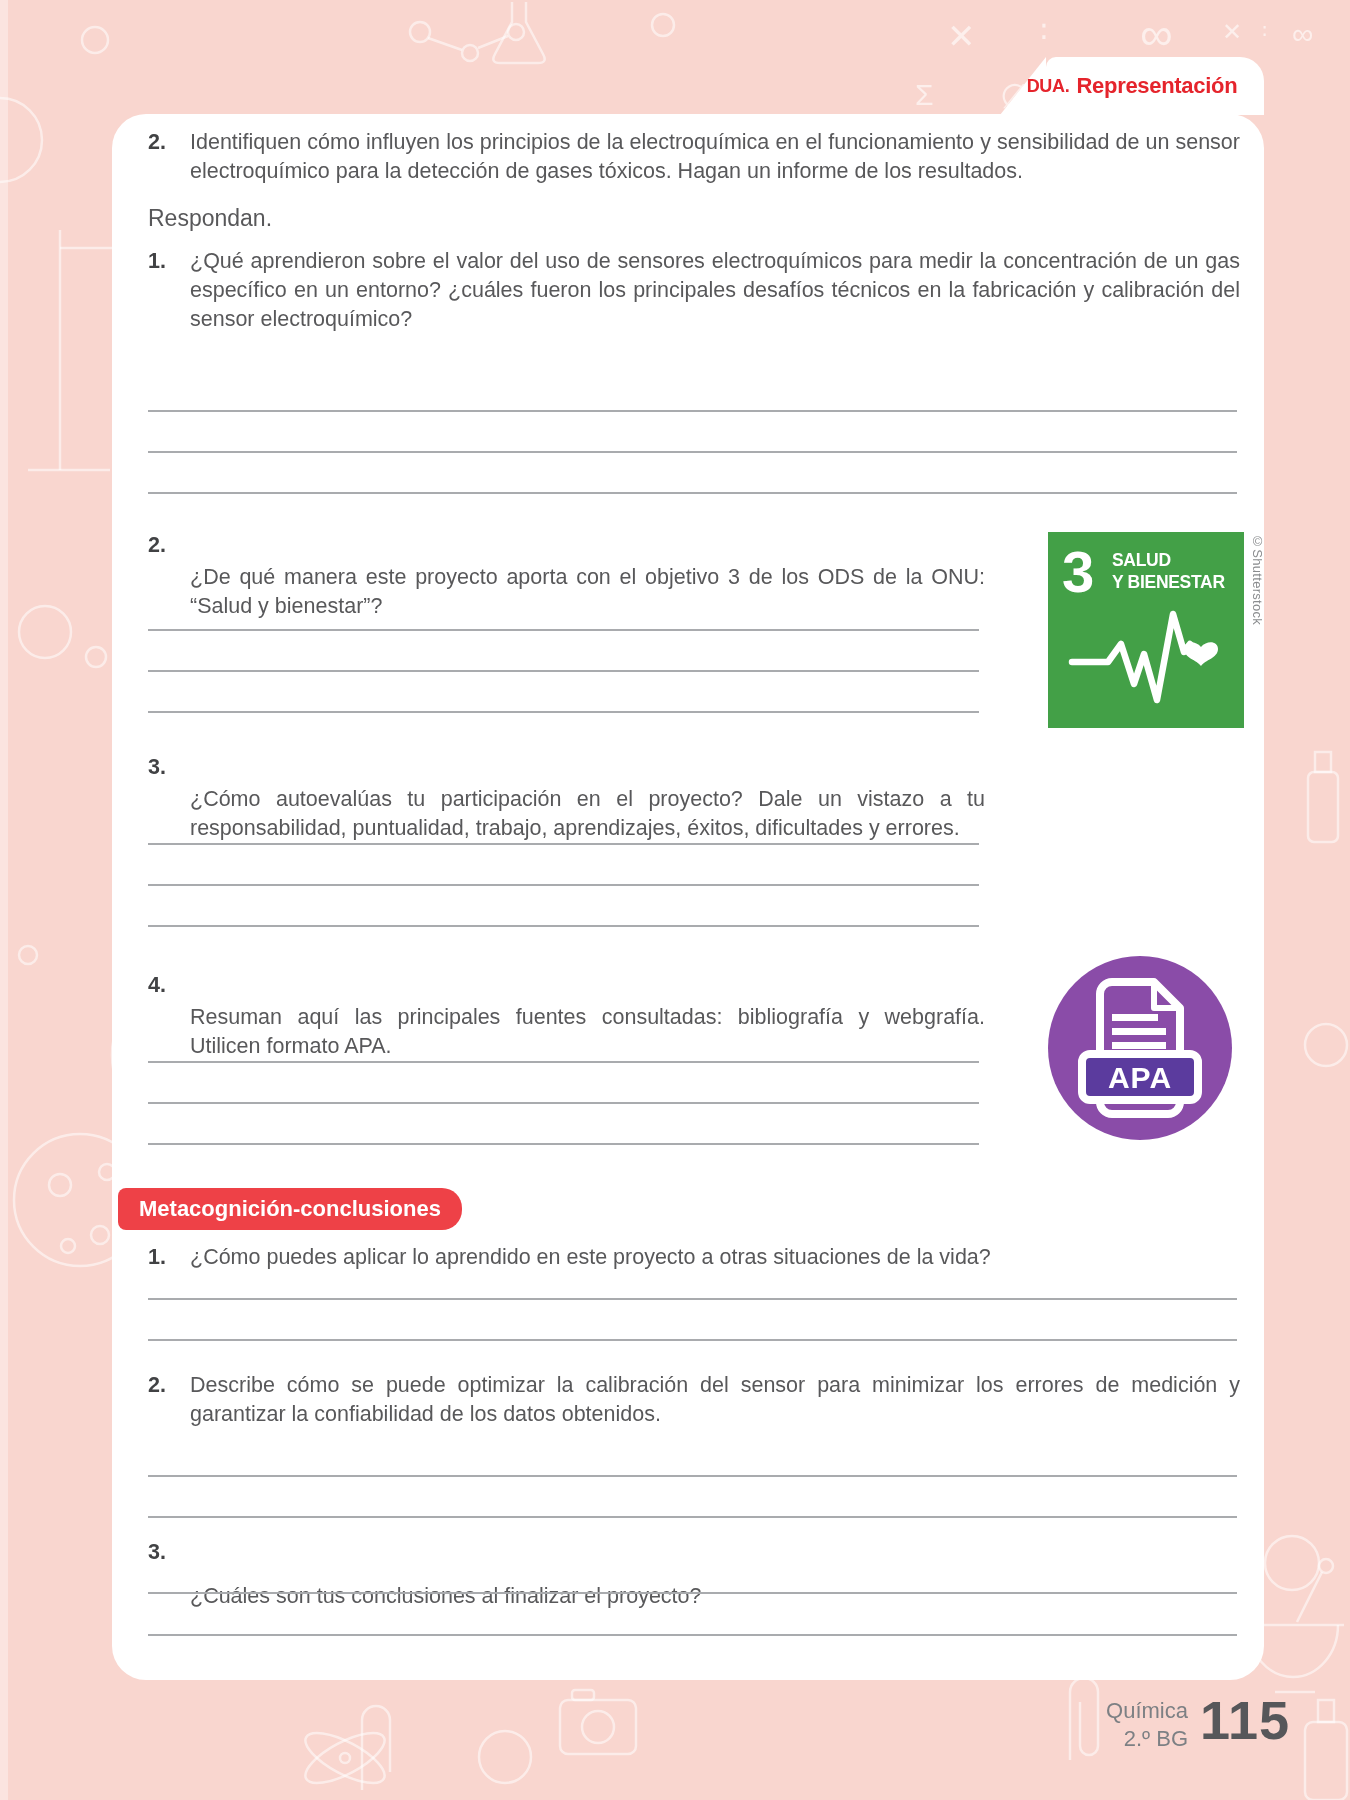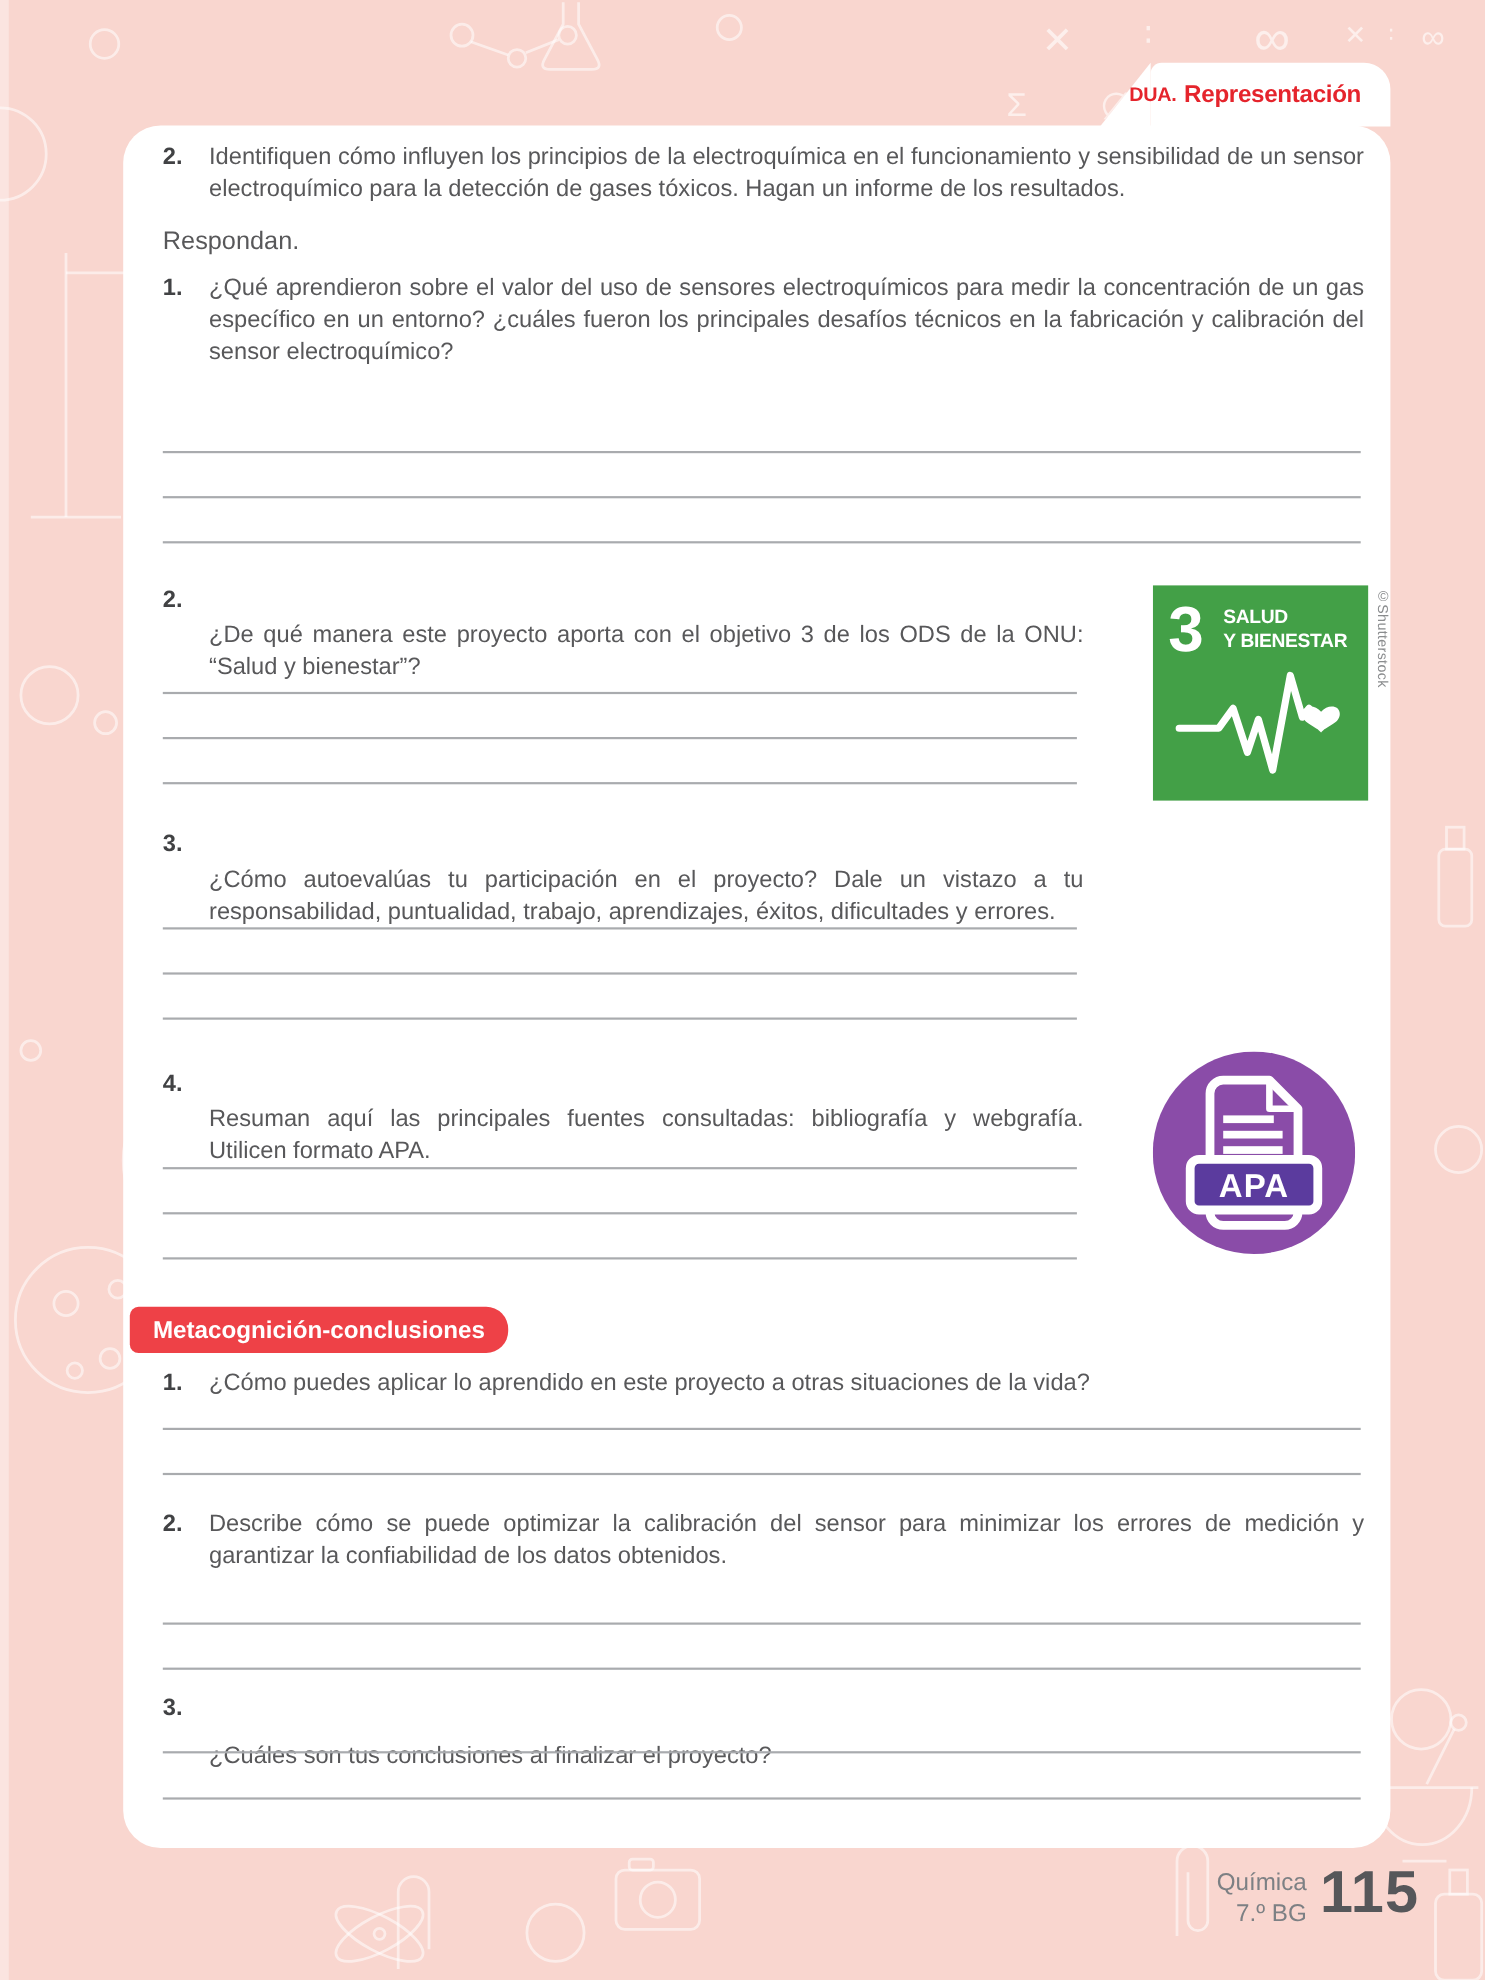--- a/index.html
+++ b/index.html
@@ -236,17 +236,17 @@
   <div class="ans w" style="top:1475px;"></div>
   <div class="ans w" style="top:1516px;"></div>
 
   <div class="num" style="top:1538px;">3.</div>
   <div class="txt wide" style="top:1538px;margin-top:44px;">¿Cuáles son tus conclusiones al finalizar el proyecto?</div>
   <div class="ans w" style="top:1592px;"></div>
   <div class="ans w" style="top:1634px;"></div>
 
   <div class="footer-subject">
     <div>Química</div>
-    <div>7.º BG</div>
+    <div>2.º BG</div>
   </div>
   <div class="footer-page">115</div>
 
 </div>
 
 </body></html>

